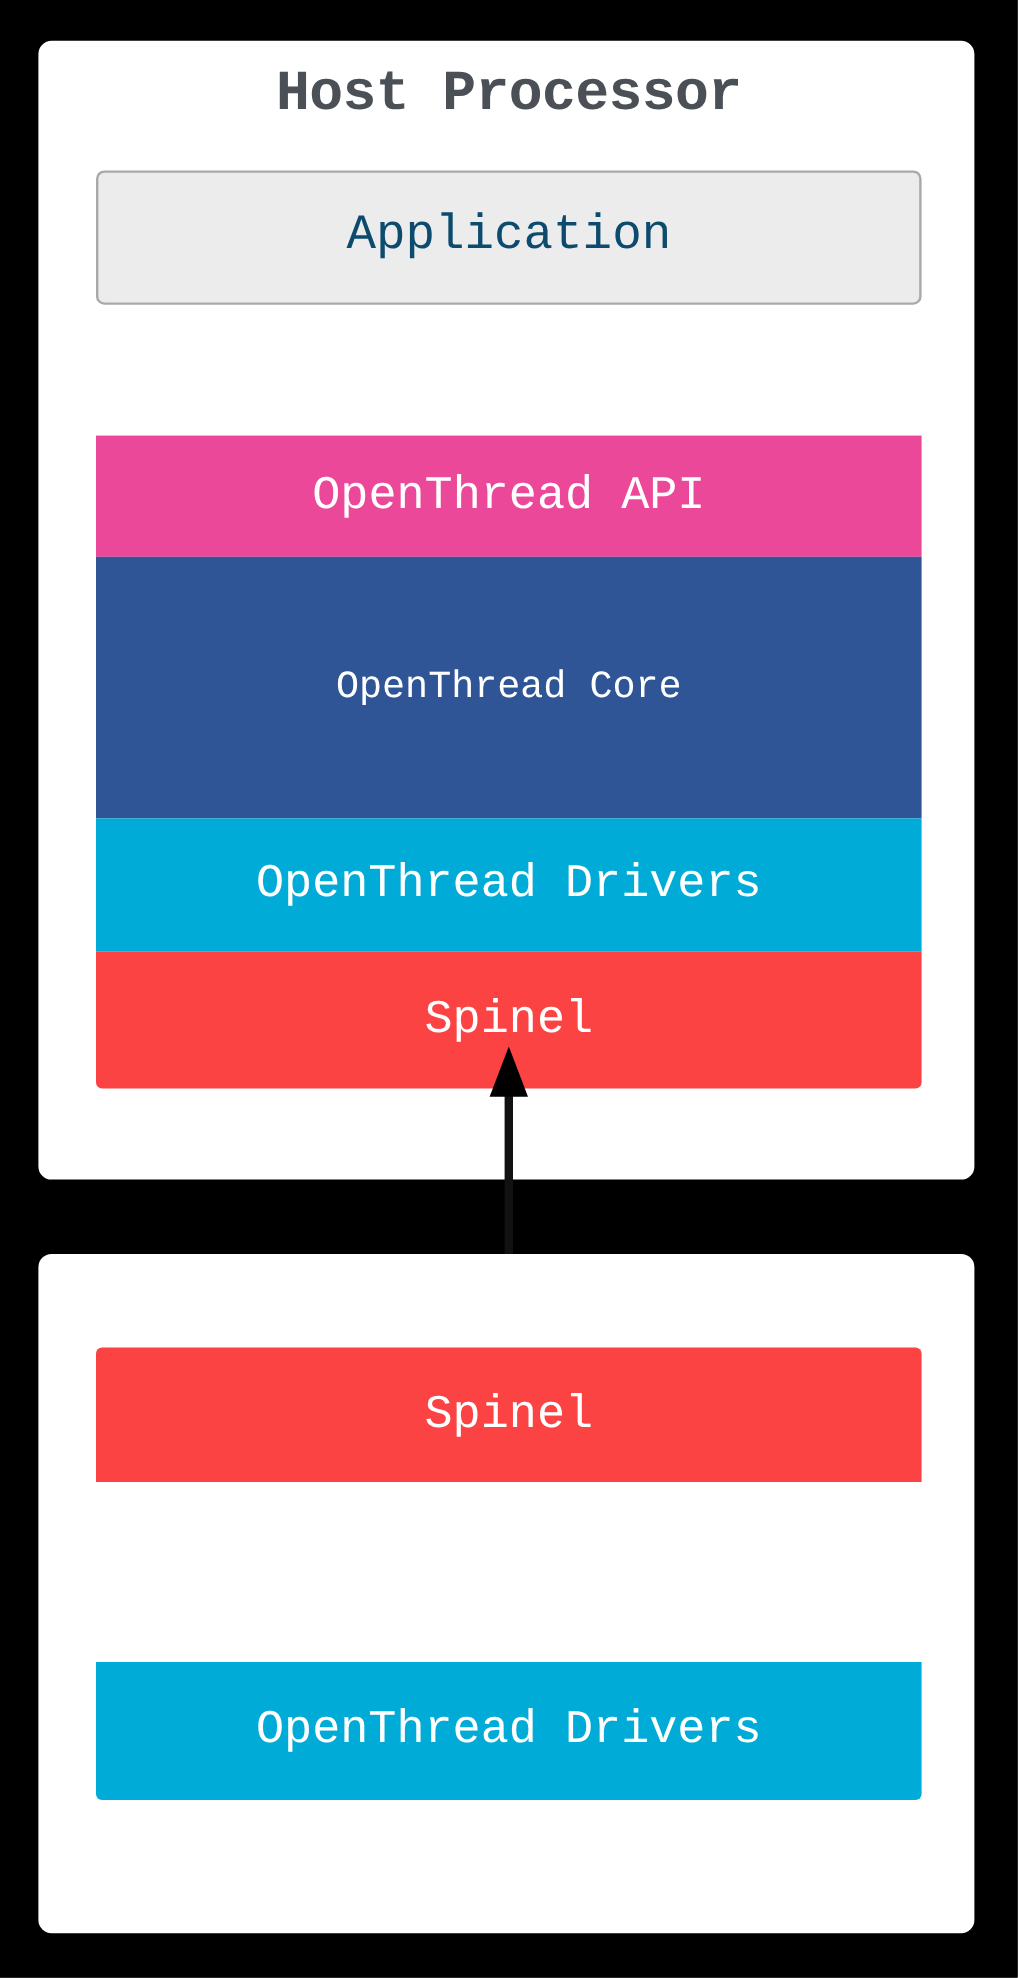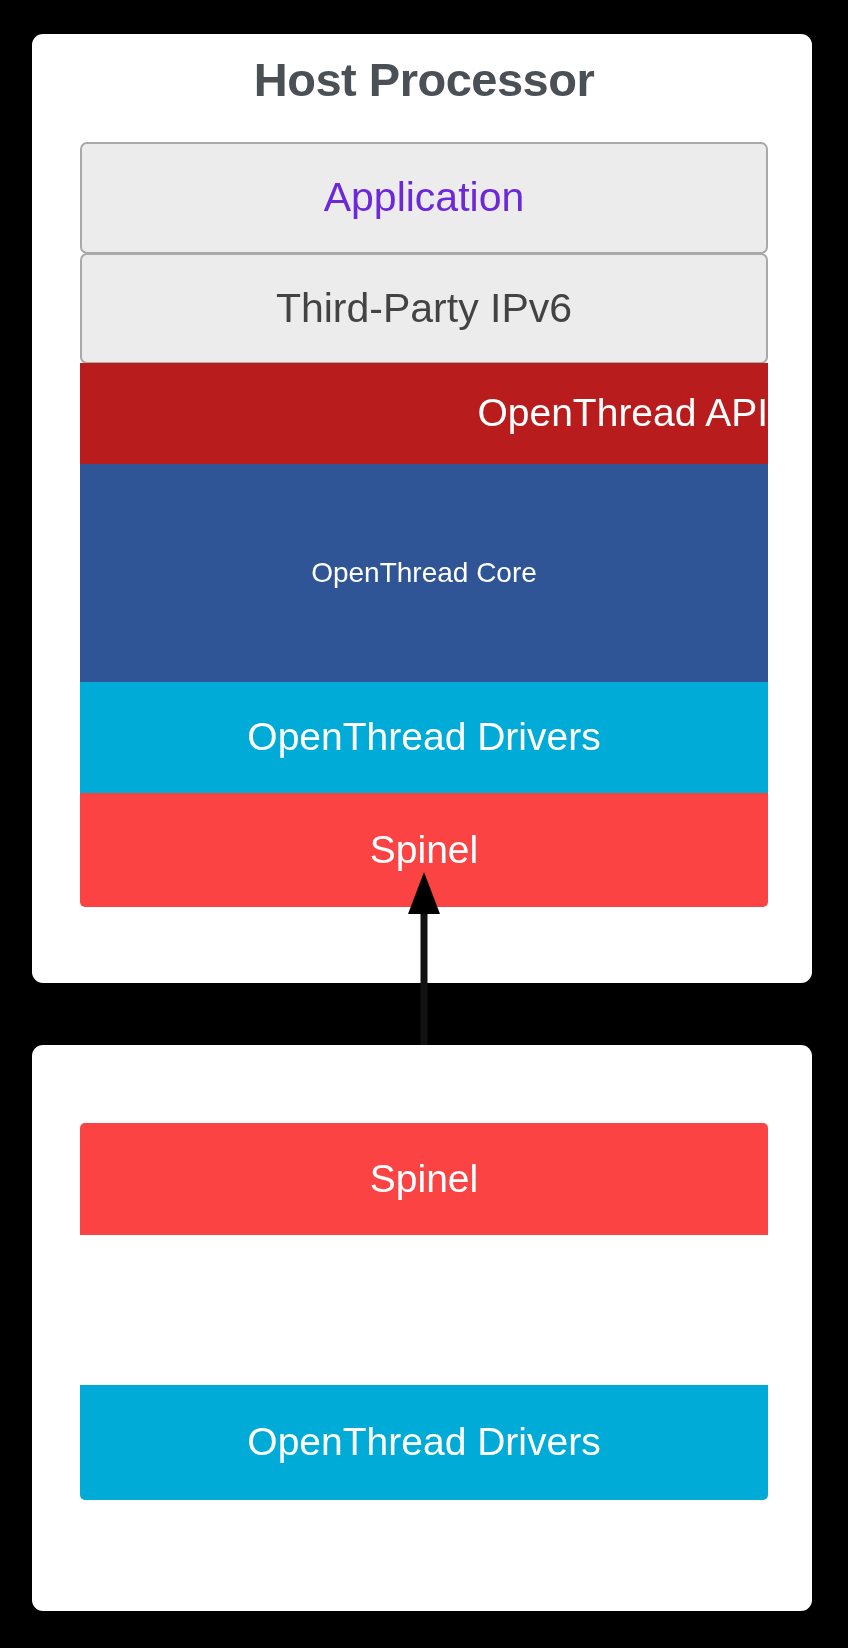--- a/index.html
+++ b/index.html
@@ -16,20 +16,21 @@
     font-family: "Liberation Sans", sans-serif;
     -webkit-font-smoothing: antialiased;
   }
 
   .diagram {
     position: absolute;
     left: 0;
     top: 0;
     width: 848px;
     height: 1332px;
+    font-family: Liberation Mono, monospace;
   }
 
   
   .card {
     position: absolute;
     background: #ffffff;
     border-radius: 11px;
     box-sizing: border-box;
   }
   #card-host {
@@ -78,21 +79,21 @@
     background: #ececec;
     border: 2px solid #a9a9a9;
     border-radius: 7px;
     color: #434343;
     font-size: 41px;
   }
   .layer.colored {
     color: #ffffff;
     font-size: 39px;
   }
-  .layer.colored.big { font-size: 28px; }
+  .layer.colored.big { font-size: 32px; }
 
   
   #l-application   { top: 142px;  height: 112px; }
   #l-thirdparty    { top: 253px;  height: 111px; }
   #l-ot-api        { top: 363px;  height: 101px; }
   #l-ot-core       { top: 464px;  height: 218px; }
   #l-ot-drivers-1  { top: 682px;  height: 111px; }
   #l-spinel-host   { top: 793px;  height: 114px; }
 
   
@@ -118,29 +119,26 @@
 </style>
 </head>
 <body style="background: rgb(0, 0, 0);">
 
 <div class="diagram">
 
   <div class="card" id="card-host"></div>
 
   <div class="card-title" id="host-title" style="color: rgb(74, 80, 85);">Host Processor</div>
 
-  <div class="layer plain" id="l-application" style="background: rgb(236, 236, 236); border-color: rgb(169, 169, 169); color: #6d28d9;">
+  <div class="layer plain" id="l-application" style="background: rgb(236, 236, 236); border-color: rgb(169, 169, 169); color: #0c4a6e;">
     <span>Application</span>
   </div>
 
-  <div class="layer plain" id="l-thirdparty" style="background: rgb(236, 236, 236); border-color: rgb(169, 169, 169); color: rgb(67, 67, 67);">
-    <span>Third-Party IPv6</span>
-  </div>
 
-  <div class="layer colored" id="l-ot-api" style="background:#b91c1c;justify-content:flex-end;">
+  <div class="layer colored" id="l-ot-api" style="background:#ec4899;">
     <span>OpenThread API</span>
   </div>
 
   <div class="layer colored big" id="l-ot-core" style="background:#2F5597;">
     <span>OpenThread Core</span>
   </div>
 
   <div class="layer colored" id="l-ot-drivers-1" style="background:#00ACD7;">
     <span>OpenThread Drivers</span>
   </div>

